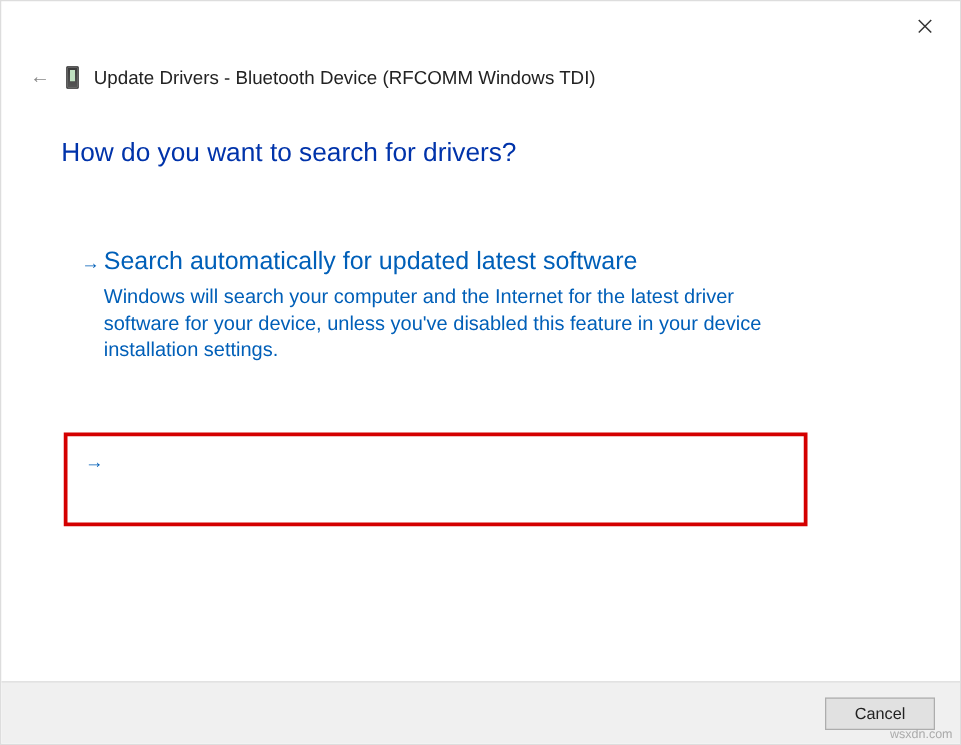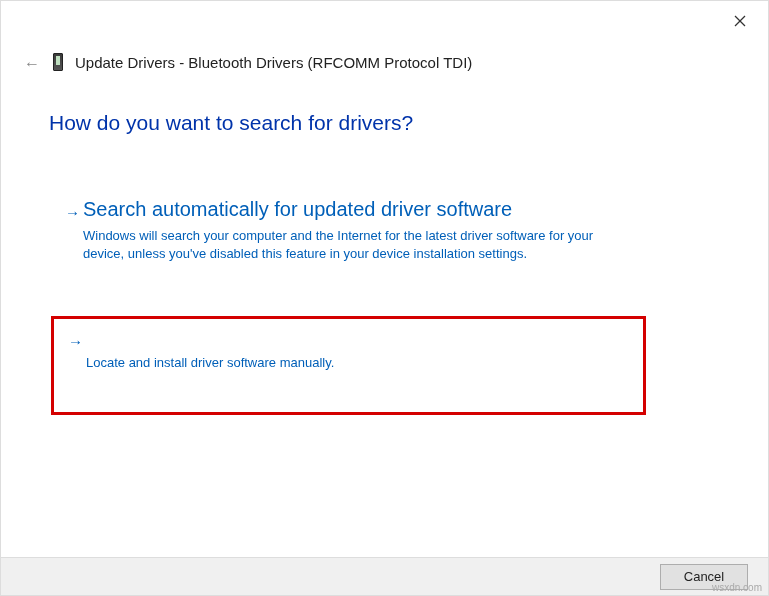--- a/index.html
+++ b/index.html
@@ -94,29 +94,29 @@
     }
     .option-title {
       color: #005fb8;
       font-size: 20px;
       font-weight: 400;
     }
     .option-desc {
       margin-left: 18px;
       margin-top: 6px;
       color: #005fb8;
-      font-size: 13px;
+      font-size: 16px;
       line-height: 1.35;
     }
     .footer {
       position: absolute;
       bottom: 0;
       left: 0;
       right: 0;
-      height: 38px;
+      height: 50px;
       border-top: 1px solid #ddd;
       background: #f0f0f0;
       display: flex;
       justify-content: flex-end;
       align-items: center;
       padding-right: 20px;
     }
     .cancel-btn {
       min-width: 88px;
       height: 26px;
@@ -142,40 +142,39 @@
 <div class="close-btn">
   <svg viewBox="0 0 12 12">
     <line x1="1" y1="1" x2="11" y2="11" stroke="#333" stroke-width="1.2"></line>
     <line x1="11" y1="1" x2="1" y2="11" stroke="#333" stroke-width="1.2"></line>
   </svg>
 </div>
 
 <div class="header-row">
   <span class="back-arrow">←</span>
   <span class="device-icon"></span>
-  <span class="title-text">Update Drivers - Bluetooth Drivers (RFCOMM Protocol TDI)</span>
+  <span class="title-text">Update Drivers - Bluetooth Device (RFCOMM Windows TDI)</span>
 </div>
 
 <div class="heading">How do you want to search for drivers?</div>
 
 <div class="options">
 
   <div class="option">
     <div class="option-title-row">
       <span class="arrow">→</span>
-      <span class="option-title">Search automatically for updated driver software</span>
+      <span class="option-title">Search automatically for updated latest software</span>
     </div>
     <div class="option-desc">Windows will search your computer and the Internet for the latest driver software for your device, unless you've disabled this feature in your device installation settings.</div>
   </div>
 
   <div class="option highlighted">
     <div class="option-title-row">
       <span class="arrow">→</span>
     </div>
-    <div class="option-desc">Locate and install driver software manually.</div>
   </div>
 
 </div>
 
 <div class="footer">
   <button class="cancel-btn">Cancel</button>
 </div>
 
 <div class="watermark">wsxdn.com</div>
 

